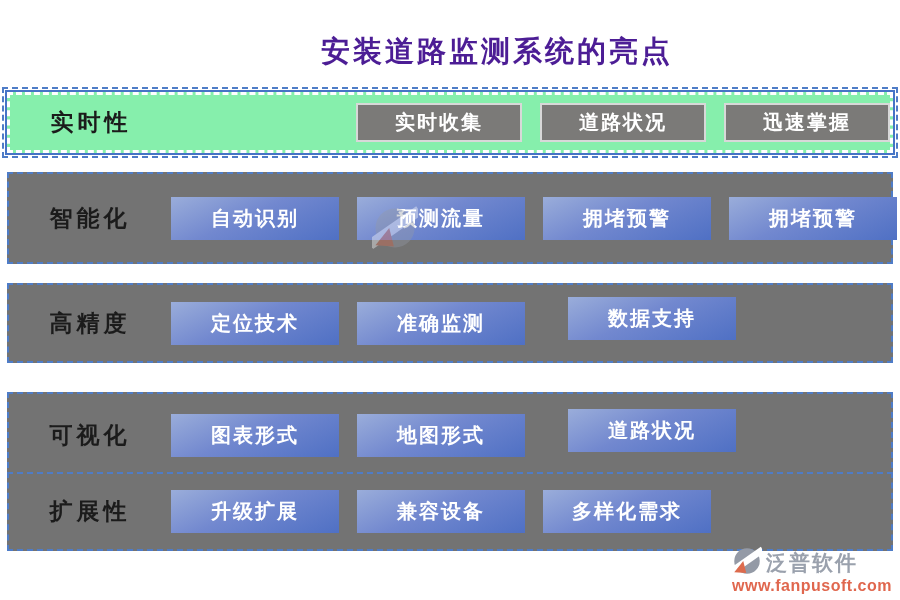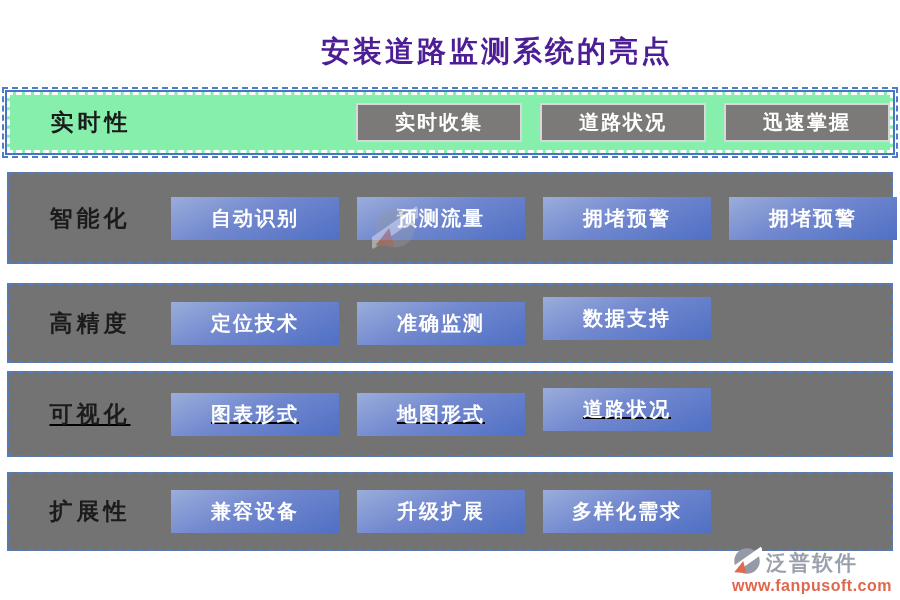--- a/index.html
+++ b/index.html
@@ -19,42 +19,42 @@
   }
   .row-highlight{
     top:92px;height:61px;
     background:#86efac;
     border:3px dashed #ffffff;
     box-shadow:0 0 0 2px #4674c6;
     outline:2px dashed #4e7cc7;outline-offset:3px;justify-content:space-between;
   }
   .row-2{top:172px;height:92px;}
   .row-3{top:283px;height:80px;}
-  .row-4{top:371px;height:86px;text-decoration:underline;}
+  .row-4{top:392px;height:86px;}
   .row-5{top:472px;height:79px;}
 
   .row-label{
     width:162px;flex:0 0 162px;text-align:center;
     font-family:"Liberation Serif","DejaVu Serif",serif;
     font-weight:bold;font-size:23px;letter-spacing:4px;color:#1b1b1b;
   }
   .btns{display:flex;align-items:center;gap:18px;}
   .btn{
     min-width:168px;height:43px;box-sizing:border-box;padding:0 10px;
     display:flex;align-items:center;justify-content:center;
     color:#ffffff;font-weight:bold;font-size:20px;letter-spacing:2px;
     font-family:"Liberation Serif","DejaVu Serif",serif;
   }
   .btn-gray{
     background:#7b7a78;border:2px solid #d8d8d8;height:39px;min-width:166px;
   }
   .btn-blue{
     background:linear-gradient(155deg,#9aadda 0%,#7288cf 45%,#4f70c4 100%);
   }
-  .gap3{}
+  .gap3{margin-left:25px;}
   .raised{position:relative;top:-5px;}
 
   .watermark{
     position:absolute;left:372px;top:205px;width:70px;height:46px;
     opacity:0.38;pointer-events:none;z-index:3;
   }
 
   .footer-logo{
     position:absolute;right:8px;top:546px;z-index:4;
     display:flex;flex-direction:column;align-items:flex-start;
@@ -109,22 +109,22 @@
     <div class="btns">
       <div class="btn btn-blue">图表形式</div>
       <div class="btn btn-blue">地图形式</div>
       <div class="btn btn-blue gap3 raised">道路状况</div>
     </div>
   </div>
 
   <div class="row row-5">
     <div class="row-label">扩展性</div>
     <div class="btns">
+      <div class="btn btn-blue">升级扩展</div>
       <div class="btn btn-blue">兼容设备</div>
-      <div class="btn btn-blue">升级扩展</div>
       <div class="btn btn-blue">多样化需求</div>
     </div>
   </div>
 
   <div class="watermark">
     <svg viewBox="0 0 40 40" width="46" height="46" aria-hidden="true">
       <circle cx="20" cy="20" r="17" fill="#949aa6"></circle>
       <rect x="-6" y="15" width="52" height="9" fill="#ffffff" transform="rotate(-35 20 20)"></rect>
       <path d="M3 35 L15 20 L19 36 Z" fill="#dd6b4d"></path>
     </svg>

